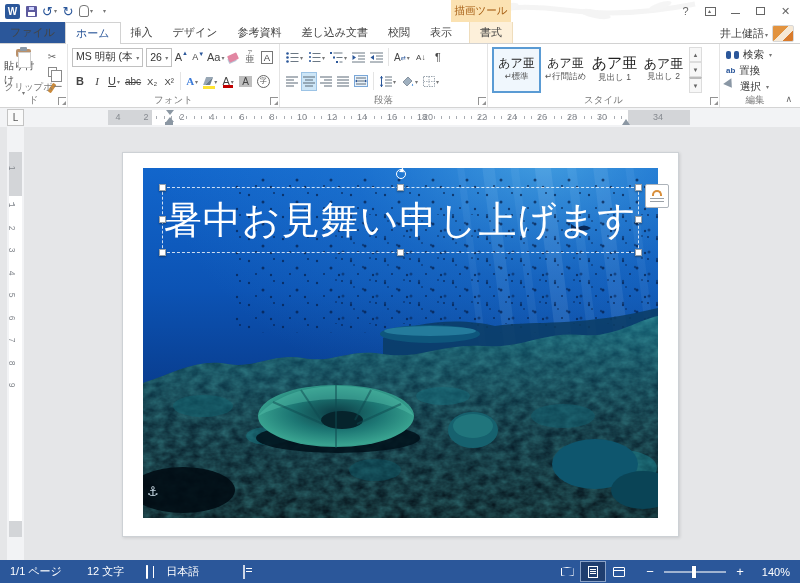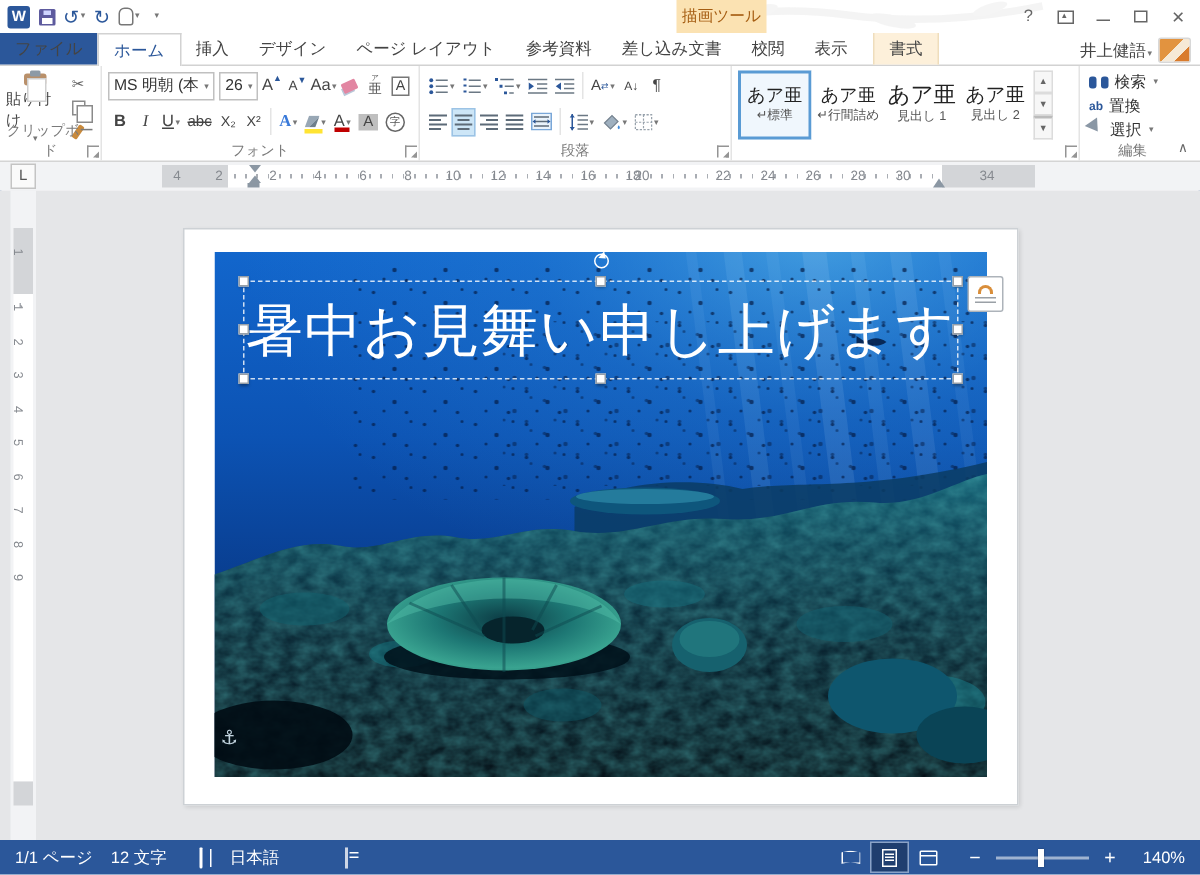--- a/index.html
+++ b/index.html
@@ -173,21 +173,20 @@
       </span>
     <span class="winbtn">✕</span>
   </div>
 </div>
 
 <div class="tabsrow">
   <div class="tab filetab">ファイル</div>
   <div class="tab active">ホーム</div>
   <div class="tab">挿入</div>
   <div class="tab">デザイン</div>
-  <div class="tab">ページ レイアウト</div>
   <div class="tab">参考資料</div>
   <div class="tab">差し込み文書</div>
   <div class="tab">校閲</div>
   <div class="tab">表示</div>
   <div class="tab ctx">書式</div>
 </div>
 <div class="account">
   <span class="caret">井上健語</span>
   <span class="avatar"></span>
 </div>
@@ -404,20 +403,21 @@
       <div class="stylecard">
         <span class="sprev h2">あア亜</span>
         <span class="sname">見出し 2</span>
       </div>
       <div class="stylescroll">
         <span class="ssbtn">▲</span>
         <span class="ssbtn">▼</span>
         <span class="ssbtn" style="border-top:2px solid #bbb">▼</span>
       </div>
     </div>
+    <div class="glabel">スタイル</div>
     <span class="launcher"></span>
   </div>
 
   <div class="group" style="width:70px;border-right:none">
     <div class="erow caret">
         <span class="binoc"></span>
         <span>検索</span>
       </div>
     <div class="erow">
         <span class="replic">ab</span>
@@ -574,21 +574,21 @@
 
 <div class="lobtn">
   <span class="loarc"></span>
   <span class="loline"></span>
   <span class="loline"></span>
 </div>
 <span class="anchorg">⚓</span>
 
 <div class="status">
   <span class="sitem" style="margin-left:10px">1/1 ページ</span>
-  <span class="sitem" style="margin-left:12px">12 文字</span>
+  <span class="sitem" style="margin-left:25px">12 文字</span>
   <span class="sitem" style="margin-left:22px"><span class="bookic"></span></span>
   <span class="sitem" style="margin-left:18px">日本語</span>
   <span class="sitem" style="margin-left:44px"><span class="macroic"></span></span>
   <div class="sright">
     <span class="vbtn">
         <span class="readic"></span>
       </span>
     <span class="vbtn active">
         <span class="printic"></span>
       </span>

